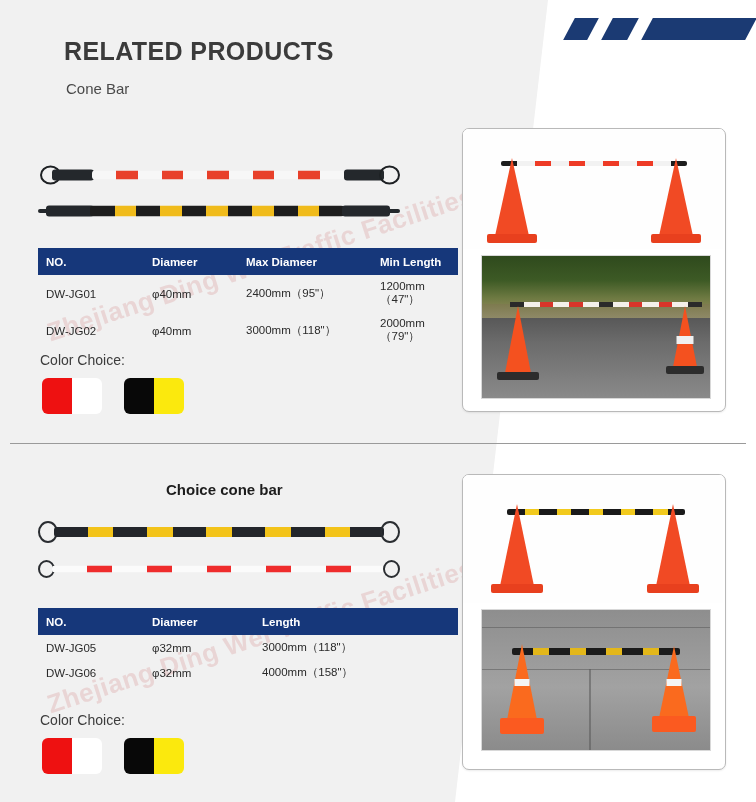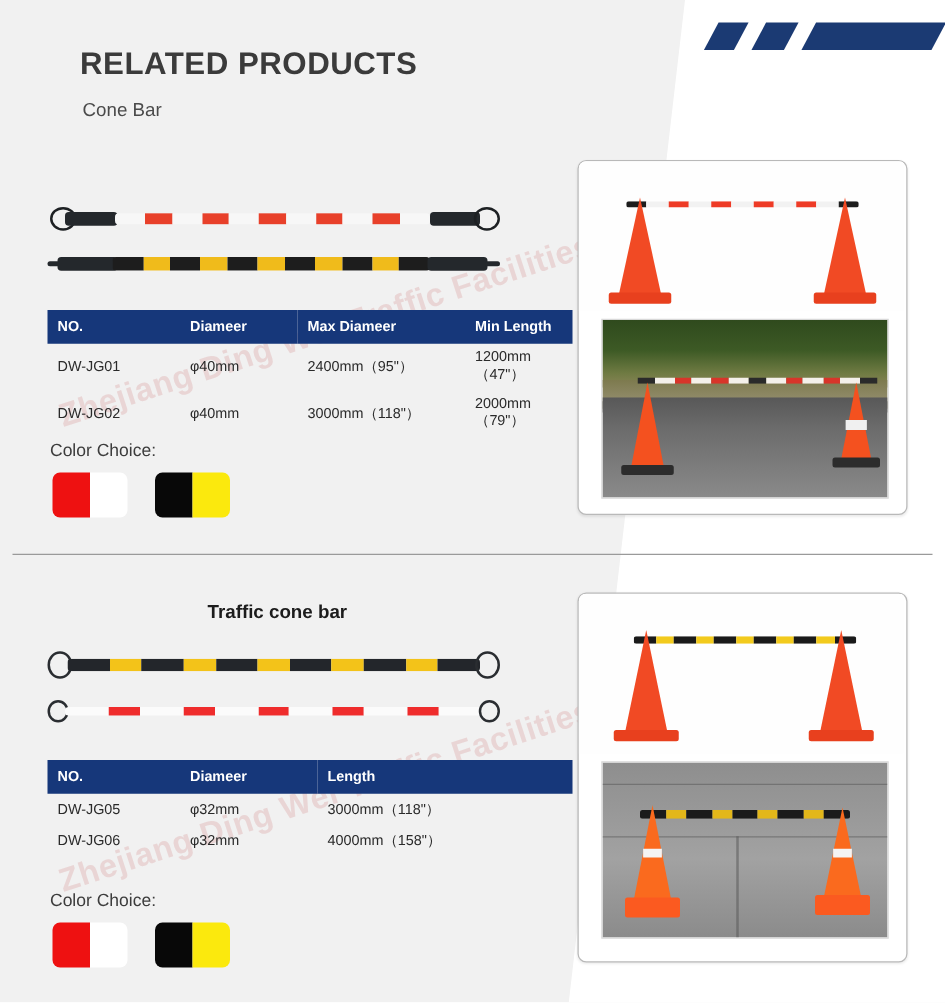--- a/index.html
+++ b/index.html
@@ -403,21 +403,21 @@
                       border-left:12px solid transparent; border-right:12px solid transparent; border-bottom:61px solid #f4511f;"></div>
           <div style="position:absolute; bottom:30px; left:50%; transform:translateX(-50%); width:17px; height:8px; background:#f0f0f0;"></div>
           <div class="base" style="width:38px; height:8px; background:#2c2c2c;"></div>
         </div>
       </div>
     </div>
   </div>
 
   <div class="divider"></div>
 
-  <div class="section-title st2">Traffic cone bar</div>
+  <div class="section-title st2">Choice cone bar</div>
 
   <div class="illus" style="left:38px; top:518px; width:362px; height:28px;">
     <div class="bar-wrap">
       <div class="ring" style="left:0px;"></div>
       <div class="bar-body" style="left:16px; right:16px; height:10px;">
         <div class="seg" style="flex:1.3; background:#23262b;"></div>
         <div class="seg" style="flex:1; background:#f3c319;"></div>
         <div class="seg" style="flex:1.3; background:#23262b;"></div>
         <div class="seg" style="flex:1; background:#f3c319;"></div>
         <div class="seg" style="flex:1.3; background:#23262b;"></div>

